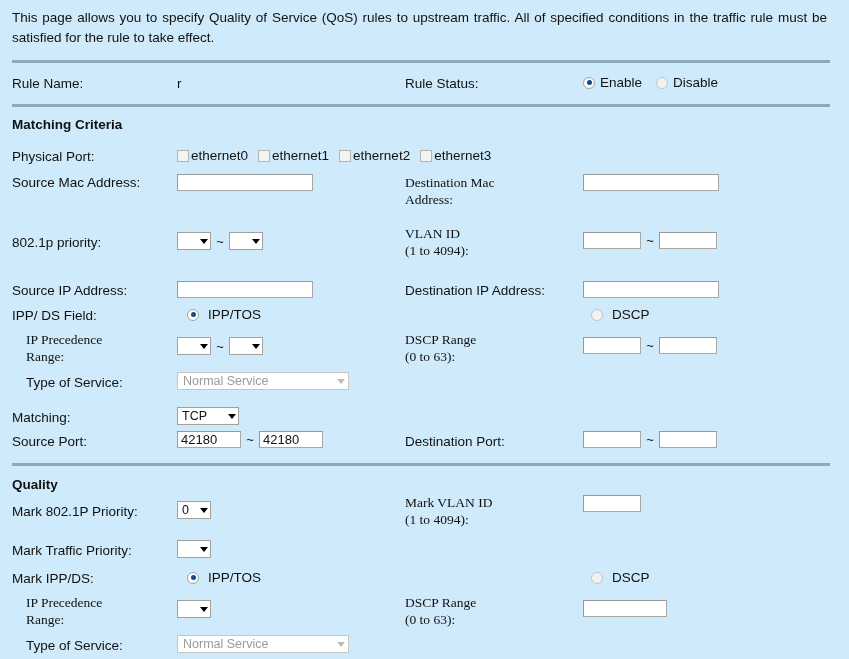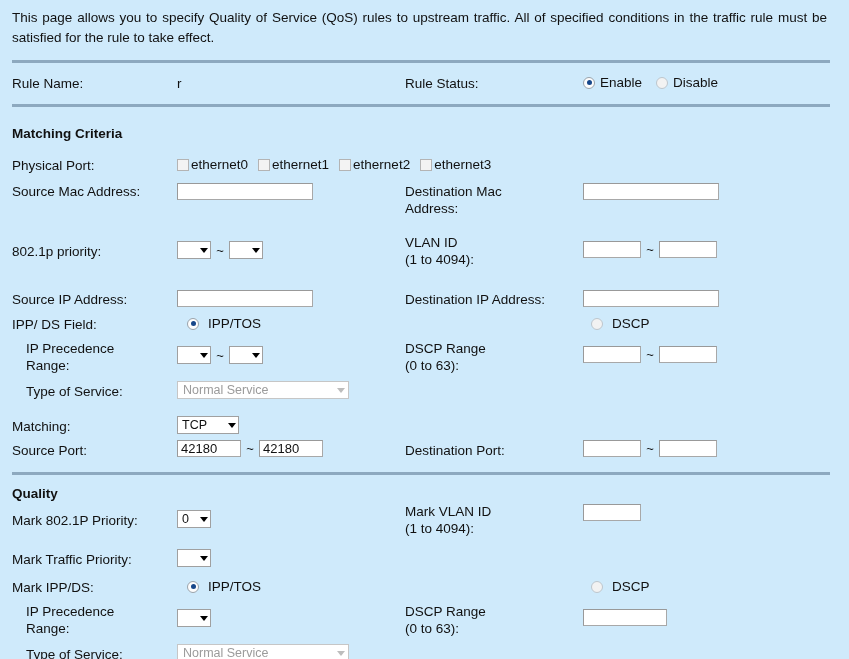--- a/index.html
+++ b/index.html
@@ -175,21 +175,21 @@
     display: inline-block;
     width: 12px; height: 12px;
     border: 1px solid #b4b4b4;
     background: #f3f3f3;
     box-sizing: border-box;
     vertical-align: -2px;
     margin-right: 2px;
   }
   .cb-wrap { display: inline-flex; align-items: center; margin-right: 10px; font-size: 13.5px; }
 
-  .two-line { line-height: 17px; }
+  .two-line { line-height: 17px; font-family: Liberation Serif, serif; }
   .field-cell { display: flex; align-items: center; }
 </style>
 </head>
 <body>
 
 <div class="page">
 
   <div class="intro">This page allows you to specify Quality of Service (QoS) rules to upstream traffic. All of specified conditions in the traffic rule must be satisfied for the rule to take effect.</div>
 
   <div style="height:12px"></div>
@@ -208,21 +208,21 @@
       <span class="radio-wrap">
         <span class="radio off"></span>
         <span>Disable</span>
       </span>
     </div>
   </div>
 
   <div style="height:12px"></div>
   <div class="divider"></div>
 
-  <div class="section-title" style="margin-top:19px">Matching Criteria</div>
+  <div class="section-title" style="margin-top:10px">Matching Criteria</div>
 
   <div class="row" style="margin-top:16px">
     <div class="lbl col-left-label">Physical Port:</div>
     <div style="display:flex;align-items:center">
       <span class="cb-wrap">
         <span class="cbox"></span>
         <span>ethernet0</span>
       </span>
       <span class="cb-wrap">
         <span class="cbox"></span>

